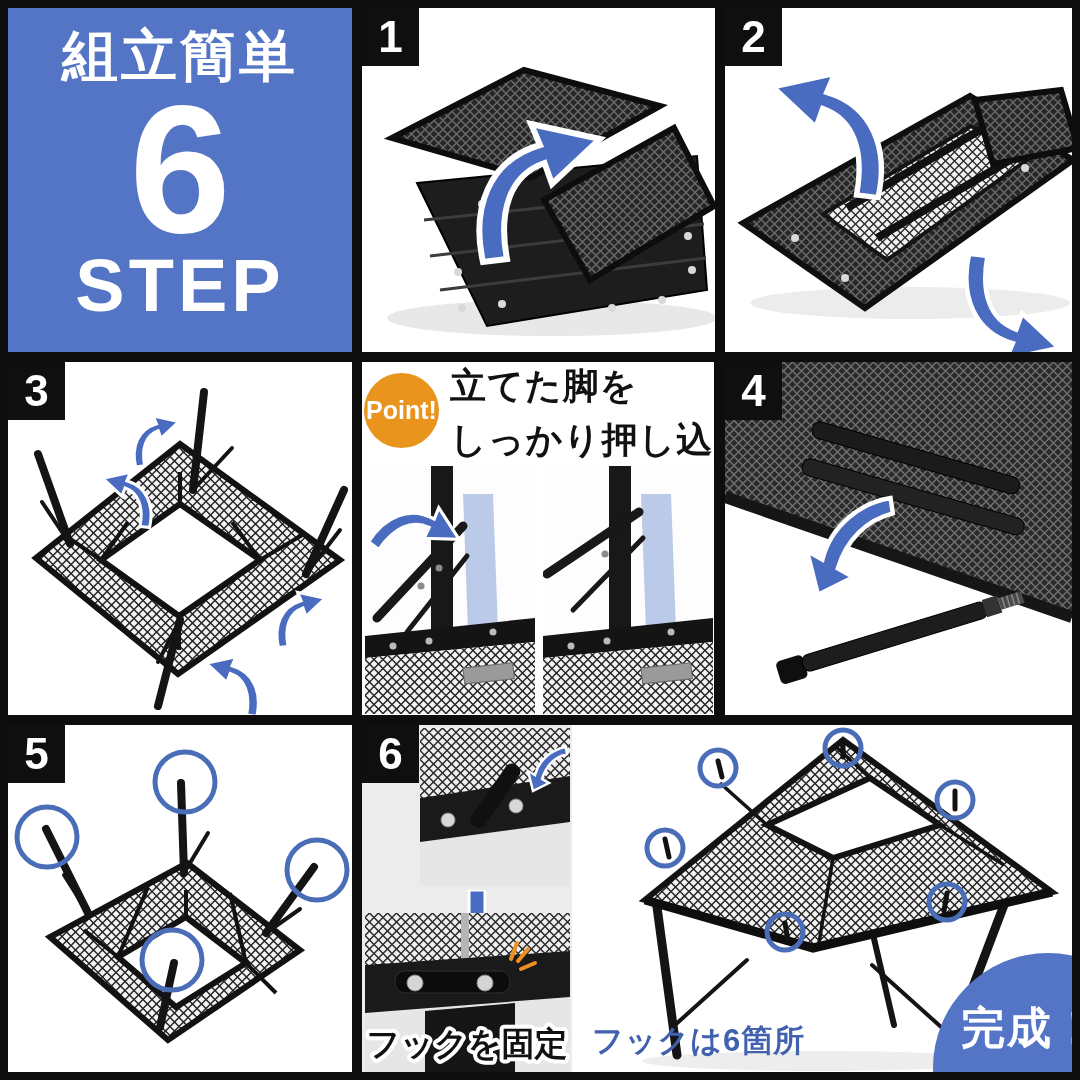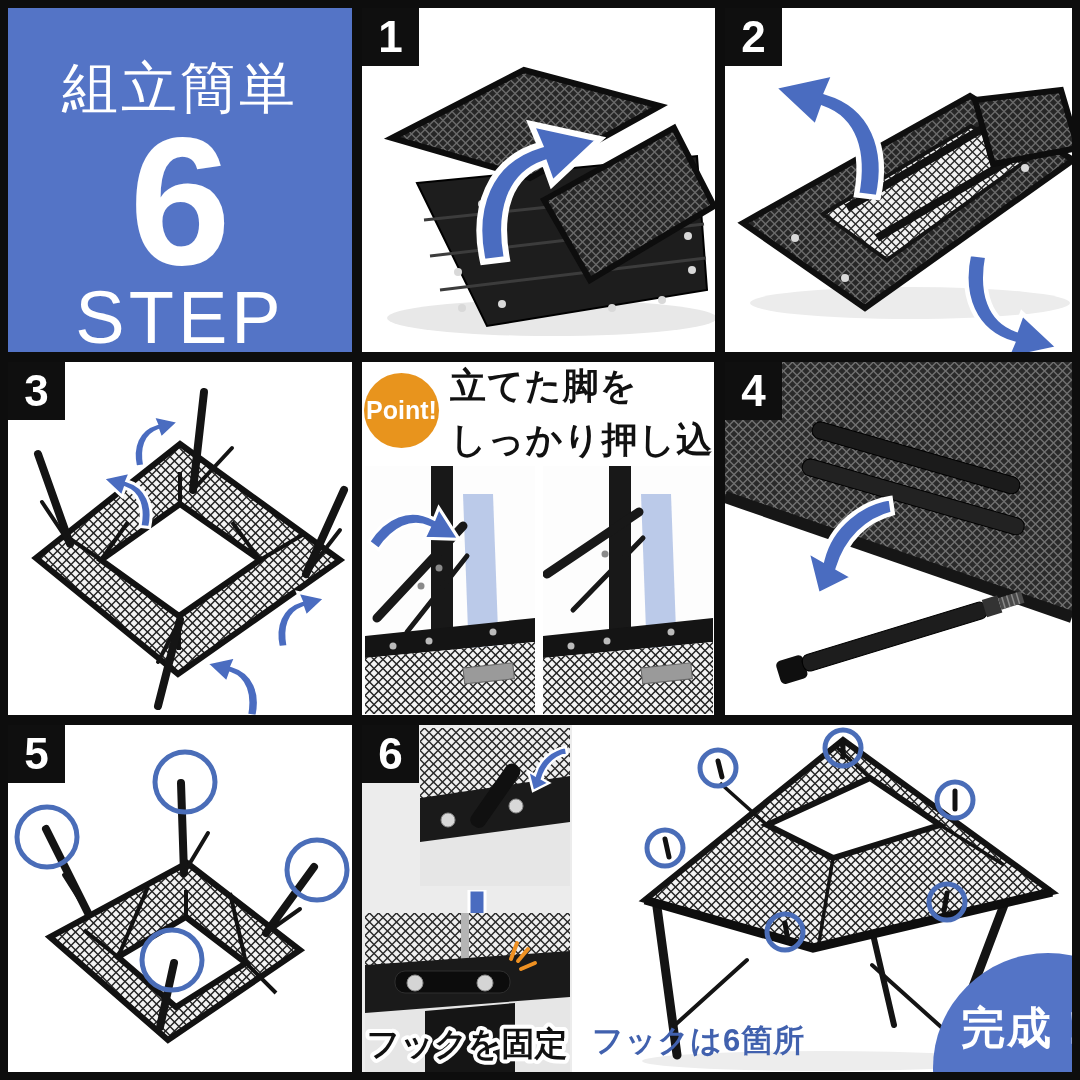--- a/index.html
+++ b/index.html
@@ -11,23 +11,23 @@
   .c-intro{left:8px;top:8px;width:344px;height:344px;background:#5474c6;}
   .c-s1{left:362px;top:8px;width:353px;height:344px;}
   .c-s2{left:725px;top:8px;width:347px;height:344px;}
   .c-s3{left:8px;top:362px;width:344px;height:353px;}
   .c-pt{left:362px;top:362px;width:352px;height:353px;}
   .c-s4{left:725px;top:362px;width:347px;height:353px;}
   .c-s5{left:8px;top:725px;width:344px;height:347px;}
   .c-row3{left:362px;top:725px;width:710px;height:347px;}
   
   .c-intro{display:flex;flex-direction:column;align-items:center;color:#fff;}
-  .intro-title{margin-top:52px;font-size:56px;font-weight:normal;letter-spacing:3px;line-height:1;}
+  .intro-title{margin-top:20px;font-size:56px;font-weight:bold;letter-spacing:3px;line-height:1;}
   .intro-num{font-size:182px;font-weight:bold;line-height:0.92;margin-top:2px;}
-  .intro-step{font-size:74px;font-weight:normal;letter-spacing:4px;line-height:1;margin-top:-4px;}
+  .intro-step{font-size:74px;font-weight:bold;letter-spacing:4px;line-height:1;margin-top:-4px;}
   
   .badge{position:absolute;left:0;top:0;width:57px;height:58px;background:#0f0f0f;color:#fff;
          display:flex;align-items:center;justify-content:center;font-size:44px;font-weight:bold;z-index:5;}
   
   .point-badge{position:absolute;left:2px;top:11px;width:75px;height:75px;border-radius:50%;
                background:#e8941d;color:#fff;display:flex;align-items:center;justify-content:center;
                font-size:25px;font-weight:bold;z-index:4;}
   .point-line{position:absolute;left:88px;font-size:36px;font-weight:bold;color:#111;
               letter-spacing:1px;white-space:nowrap;}
   .point-line1{top:0;}

